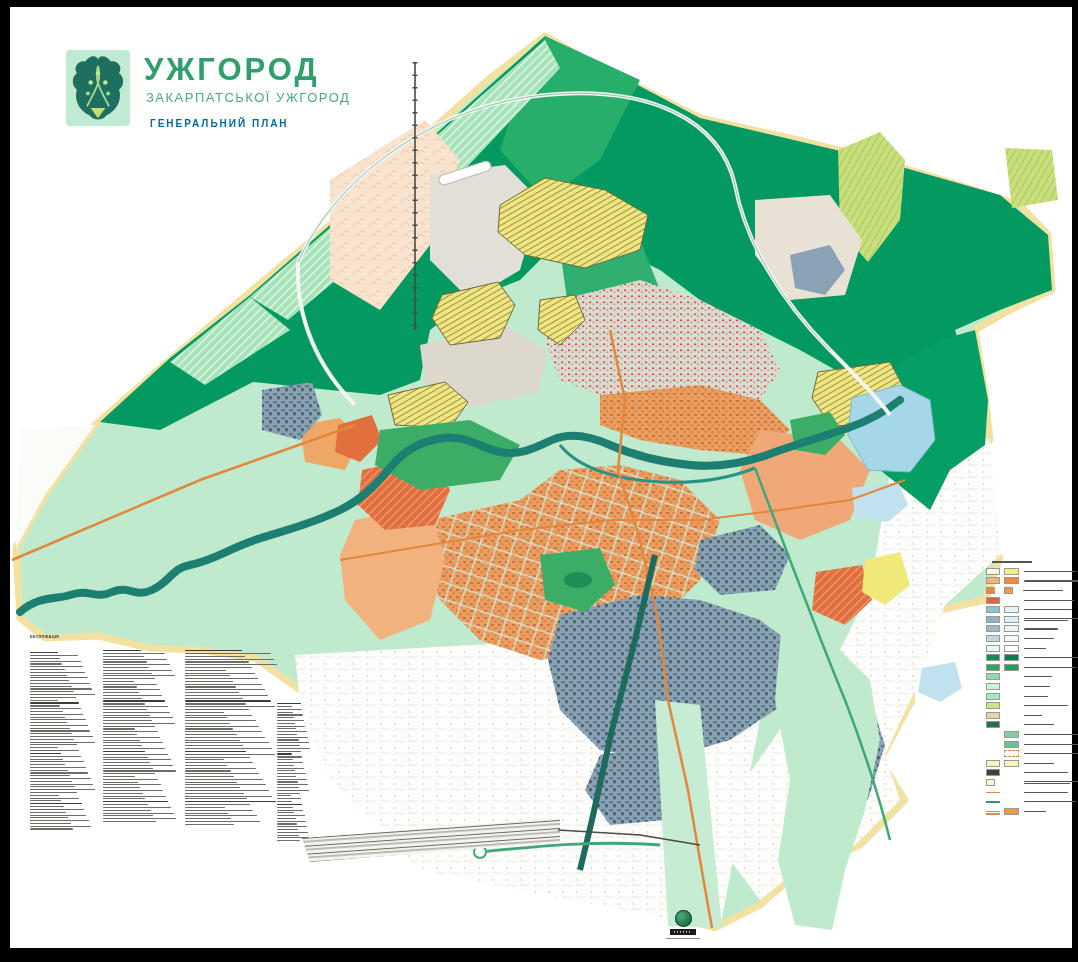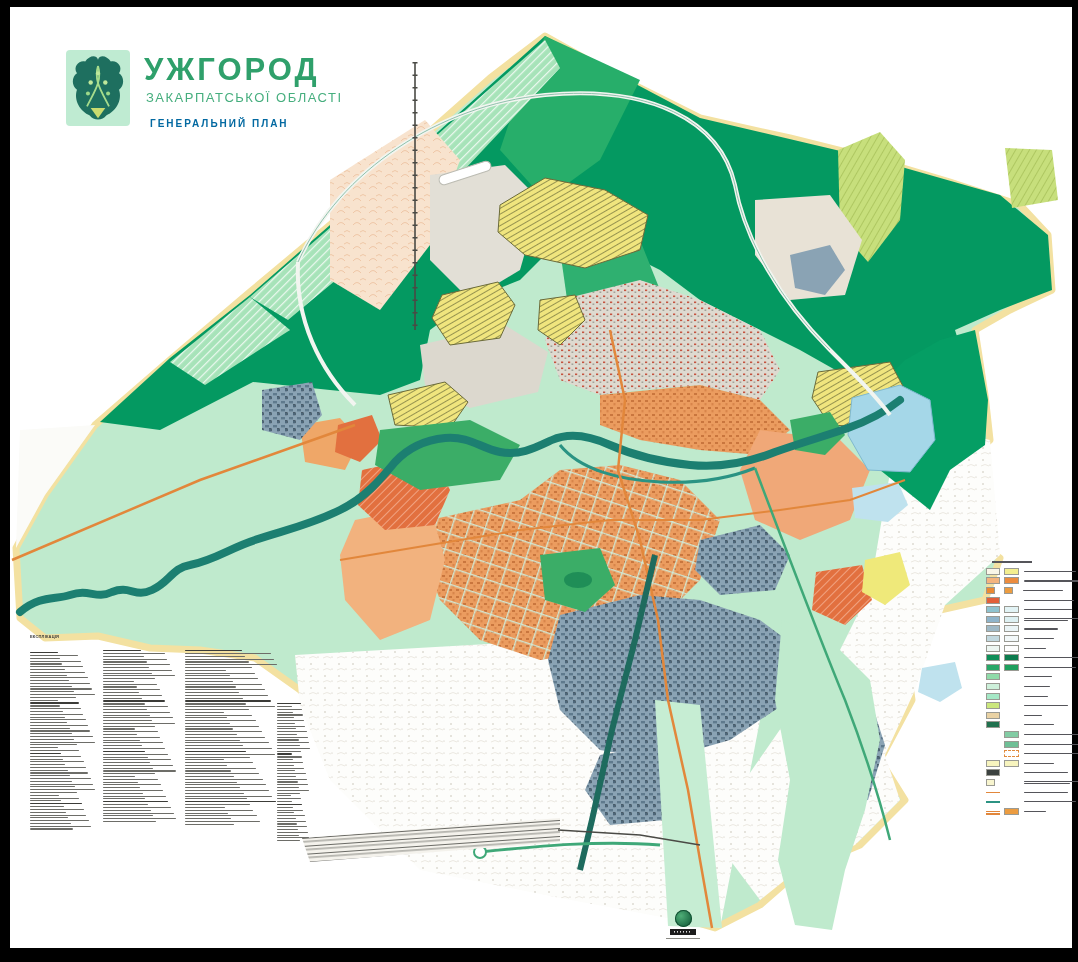--- a/index.html
+++ b/index.html
@@ -237,21 +237,21 @@
       <path d="M23,60 C31,44 40,32 35,16 M47,60 C39,44 30,32 35,16" stroke="#A6DC8C" stroke-width="2" fill="none"></path>
       <circle cx="27" cy="34" r="2.4" fill="#BFE89B"></circle>
         <circle cx="43" cy="34" r="2.4" fill="#BFE89B"></circle>
       <circle cx="24" cy="46" r="2.2" fill="#9CD98A"></circle>
         <circle cx="46" cy="46" r="2.2" fill="#9CD98A"></circle>
       <circle cx="35" cy="24" r="2.2" fill="#BFE89B"></circle>
       <path d="M27,62 L43,62 L35,73 Z" fill="#C9DB6F"></path>
     </svg>
   </div>
   <div class="city-name">УЖГОРОД</div>
-  <div class="region-name">ЗАКАРПАТСЬКОЇ ОБЛАСТІ</div>
+  <div class="region-name">ЗАКАРПАТСЬКОЇ УЖГОРОД</div>
   <div class="plan-title">ГЕНЕРАЛЬНИЙ ПЛАН</div>
 </div>
 
 <div class="expl">
   <div class="expl-header" style="left:30px;top:634px">ЕКСПЛІКАЦІЯ</div>
   <div id="explCols">
       <div class="expl-col" style="left: 30px; top: 652px; width: 66px;">
         <div class="tline head" style="width: 28px;"></div>
         <div class="tline" style="width: 48px;"></div>
         <div class="tline" style="width: 30px;"></div>

